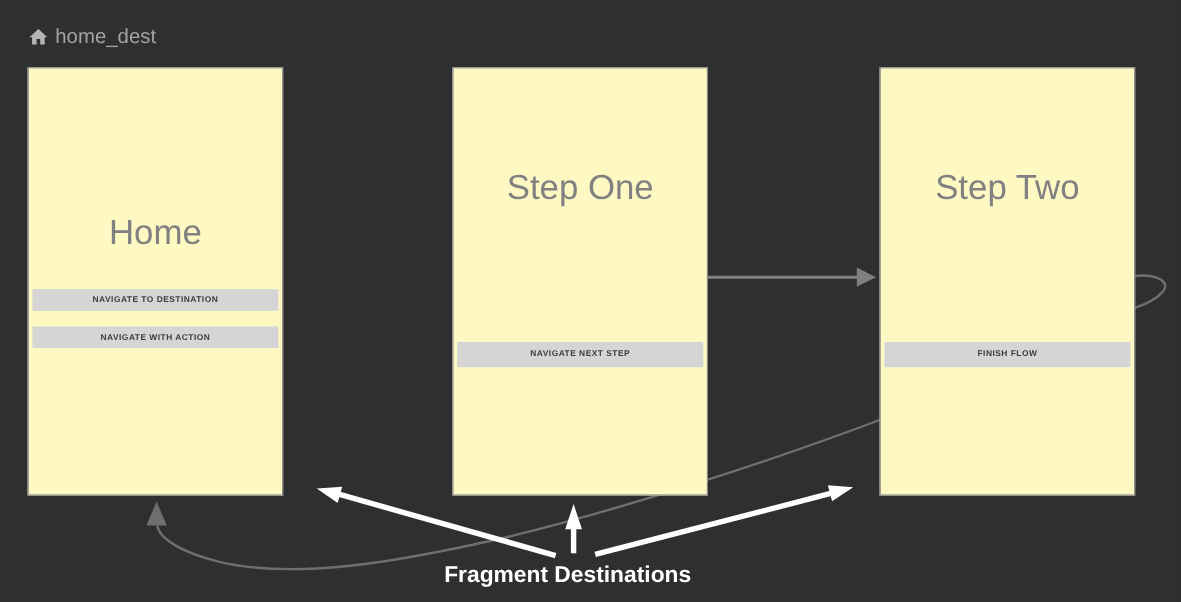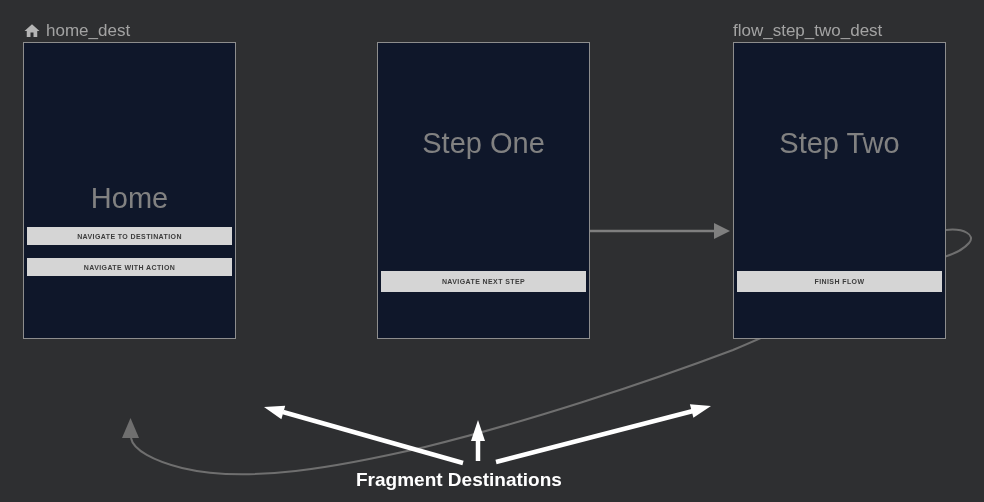--- a/index.html
+++ b/index.html
@@ -20,46 +20,46 @@
   .dest-label{
     position:absolute;top:19px;height:24px;
     display:flex;align-items:center;gap:5px;
     color:#a3a3a3;font-size:17px;z-index:2;
     cursor:default;white-space:nowrap;
   }
   .dest-label .home-glyph{display:inline-flex;width:18px;height:18px;}
 
   
   .card{
-    position:absolute;top:42px;width:213px;height:297px;
-    background:#0f172a;border:1px solid #8d8d8d;box-sizing:border-box;
+    position:absolute;top:56px;width:213px;height:357px;
+    background:#fef9c3;border:1px solid #8d8d8d;box-sizing:border-box;
     z-index:1;
   }
   .card-title{
     position:absolute;left:0;right:0;text-align:center;
     color:#818181;font-size:29px;font-weight:normal;
   }
-  .card.home .card-title{top:121px;margin-top:18px;}
+  .card.home .card-title{top:121px;}
   .card.step .card-title{top:84px;}
   .preview-btn{
     position:absolute;left:3px;right:3px;
     background:#d5d5d5;color:#3c3c3c;
     font-size:7px;font-weight:bold;letter-spacing:.4px;
     display:flex;align-items:center;justify-content:center;
     text-align:center;white-space:nowrap;
   }
   .home .preview-btn.b1{top:184px;height:18px;}
   .home .preview-btn.b2{top:215px;height:18px;}
   .step .preview-btn.b1{top:228px;height:21px;}
 
   
   .annotation-label{
     position:absolute;left:356px;top:469px;width:220px;
     color:#ffffff;font-size:19px;font-weight:bold;
-    text-align:left;z-index:3;white-space:nowrap;
+    text-align:right;z-index:3;white-space:nowrap;
   }
 </style>
 </head>
 <body>
 
 <div class="stage">
 
   <svg class="layer" id="action-layer">
 
     <g>
@@ -91,23 +91,20 @@
     <div class="card-title">Home</div>
     <div class="preview-btn b1">NAVIGATE TO DESTINATION</div>
     <div class="preview-btn b2">NAVIGATE WITH ACTION</div>
   </div>
 
   <div class="card step" style="left:377px;">
     <div class="card-title">Step One</div>
     <div class="preview-btn b1">NAVIGATE NEXT STEP</div>
   </div>
 
-  <div class="dest-label" style="left:733px;">
-    <span>flow_step_two_dest</span>
-  </div>
   <div class="card step" style="left:733px;padding-left:41px;">
     <div class="card-title">Step Two</div>
     <div class="preview-btn b1">FINISH FLOW</div>
   </div>
 
   <svg class="layer" id="annotation-layer">
     <g>
       <line x1="463" y1="463" x2="283" y2="412" stroke-width="4.5" stroke="#ffffff"></line>
       <polygon points="264,407 285.2,405.7 281.4,419.2" fill="#ffffff"></polygon>
     </g>

